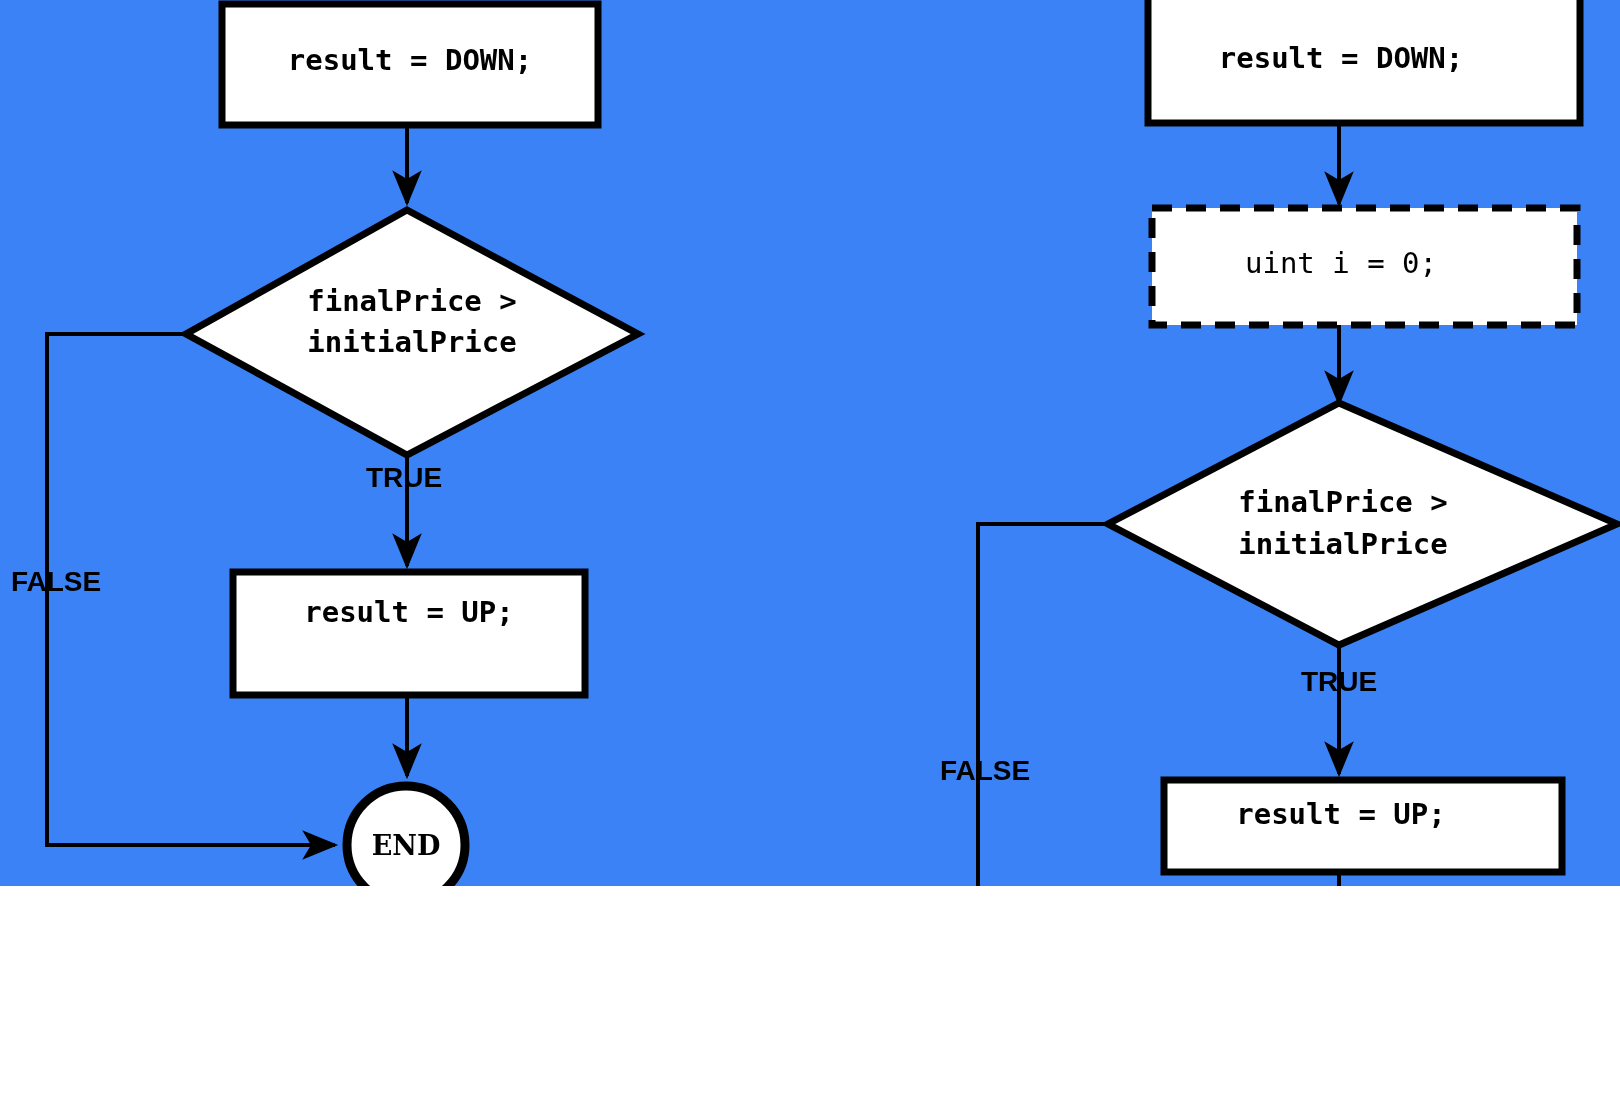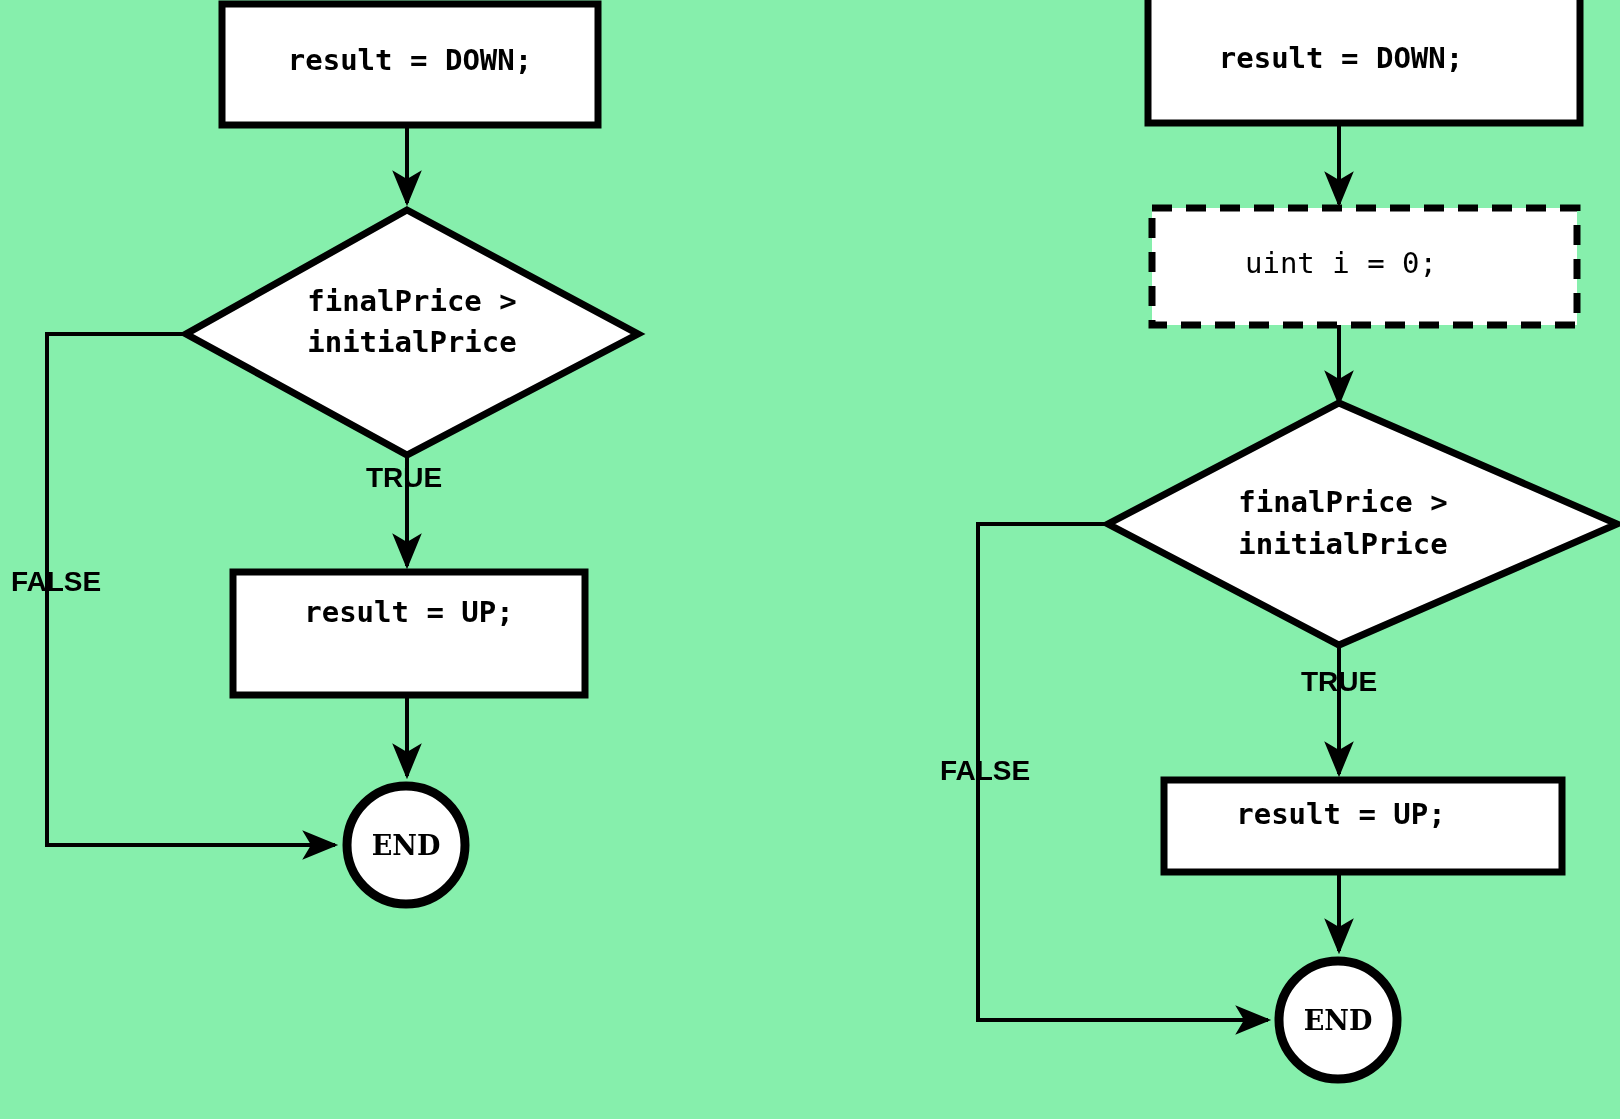--- a/index.html
+++ b/index.html
@@ -6,22 +6,22 @@
     margin: 0;
     padding: 0;
     background: #ffffff;
   }
   body {
     font-family: "Liberation Sans", sans-serif;
   }
   #canvas {
     position: relative;
     width: 1620px;
-    height: 1119px;
-    background: #86efac;
+    height: 886px;
+    background: #3b82f6;
     overflow: hidden;
   }
   svg.flow-layer {
     position: absolute;
     left: 0;
     top: 0;
     width: 1620px;
     height: 1119px;
   }
   .node-text {

